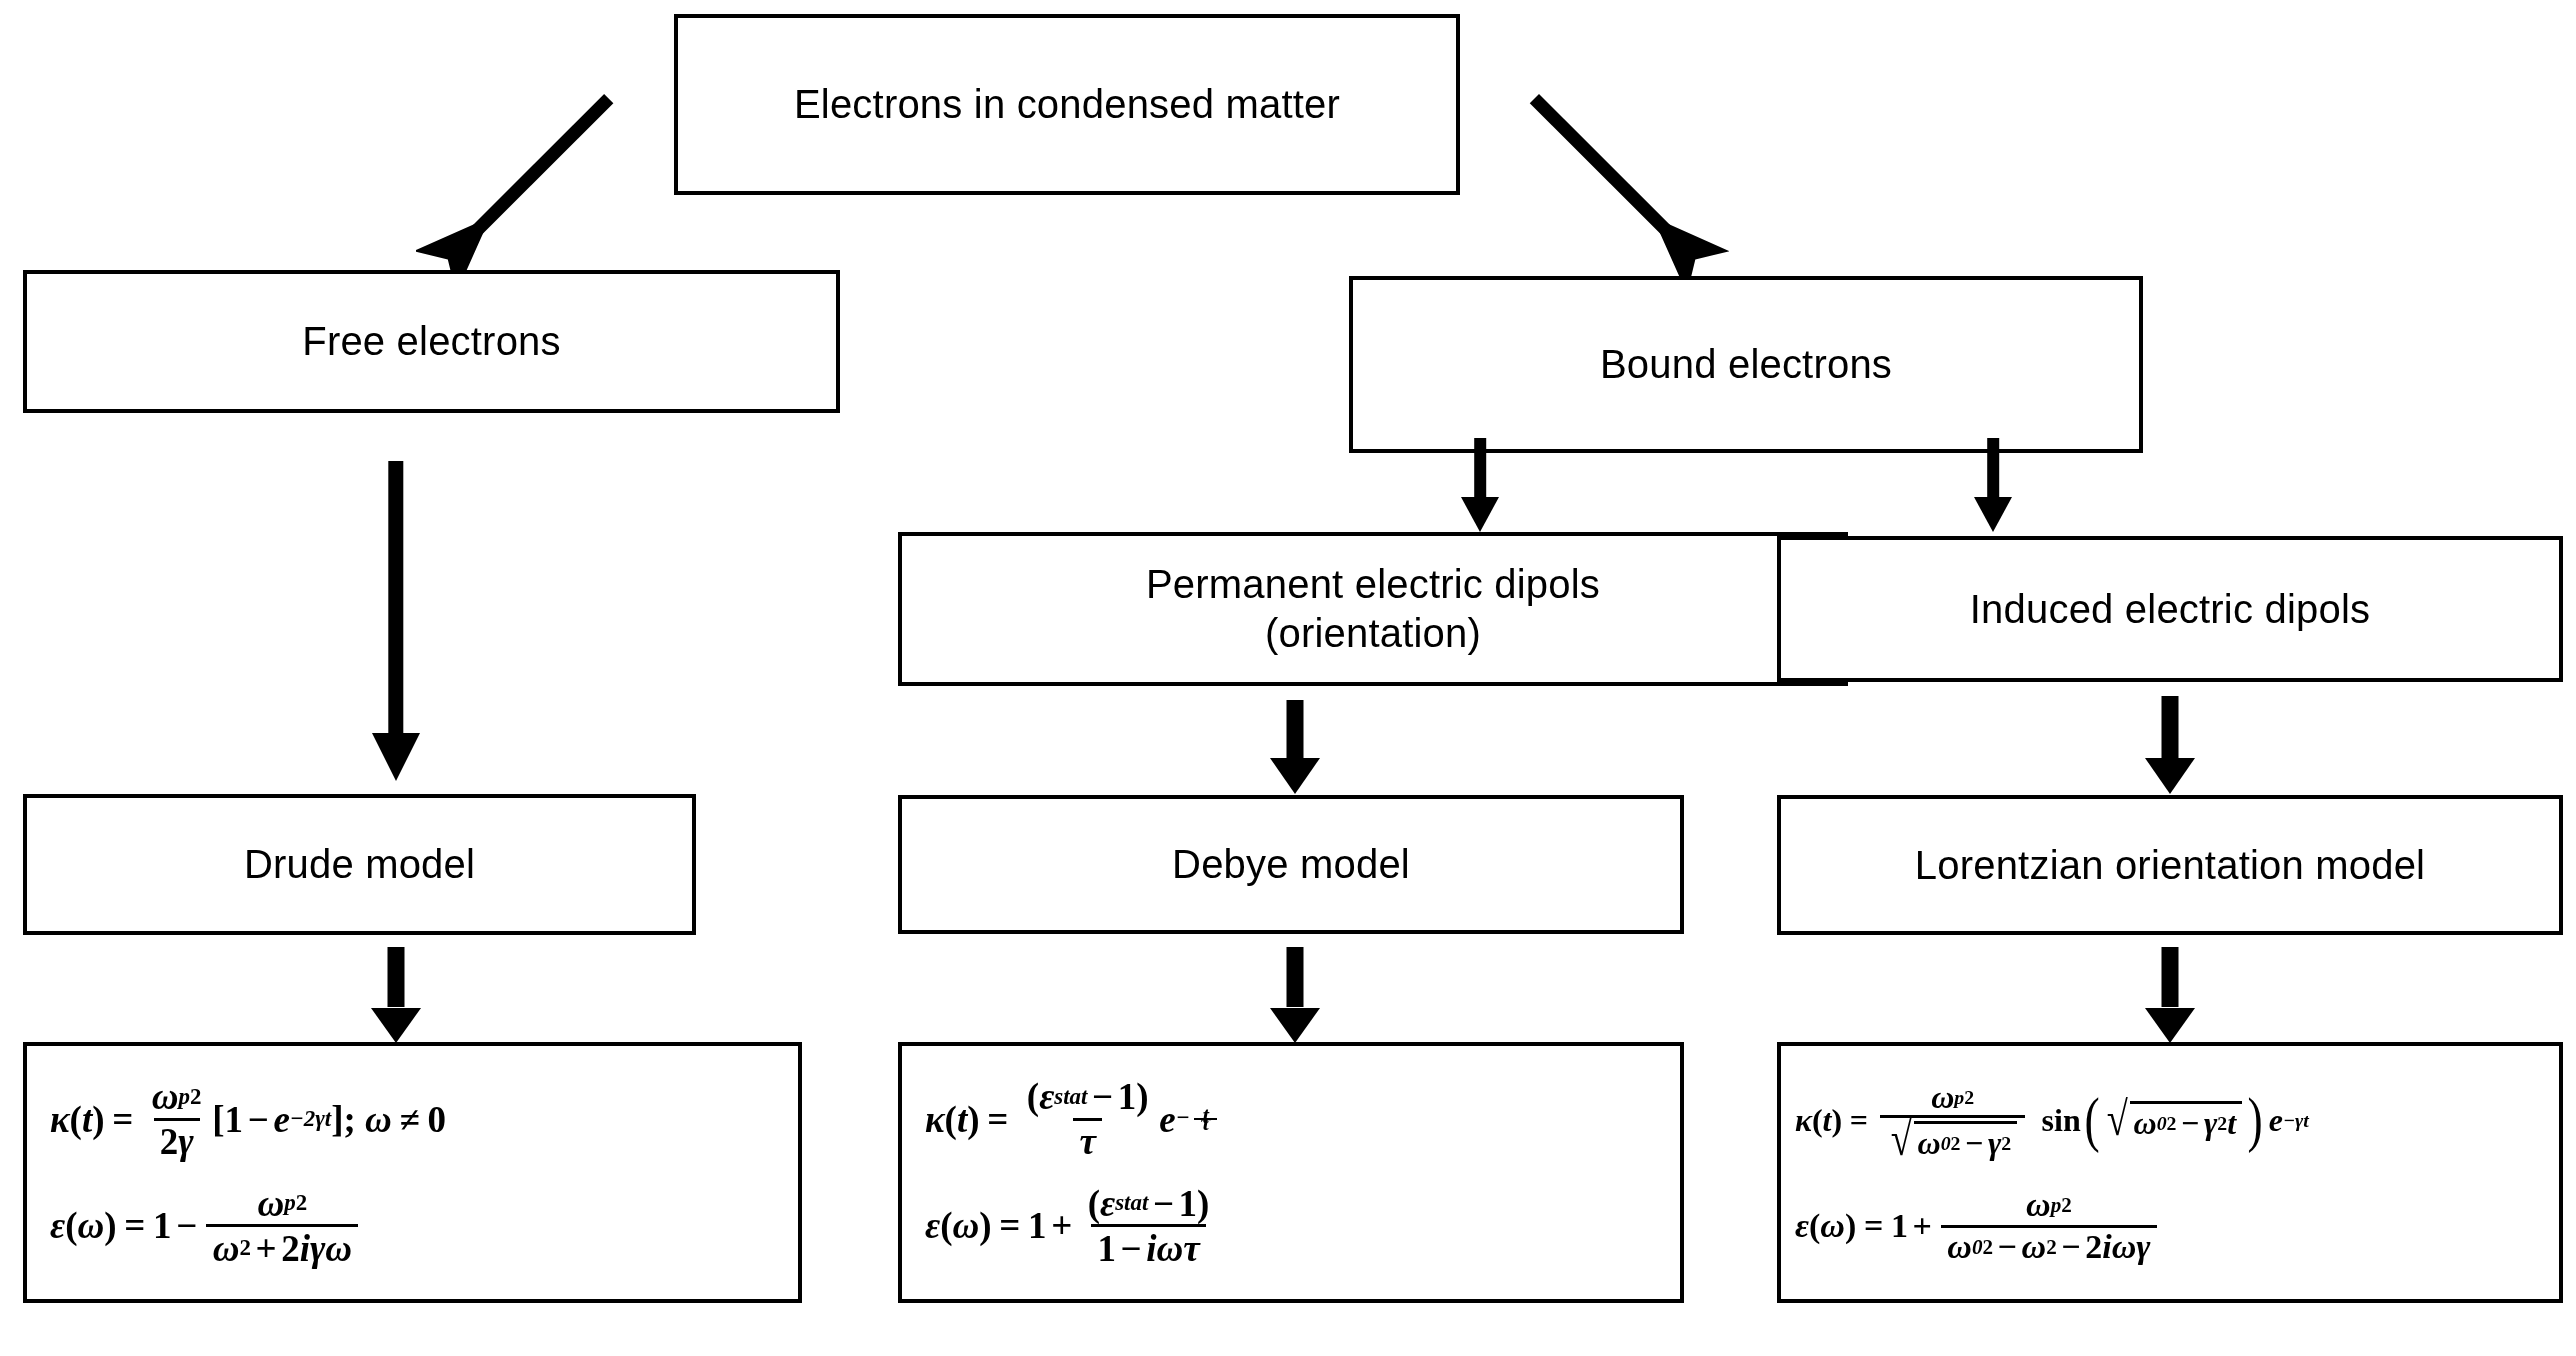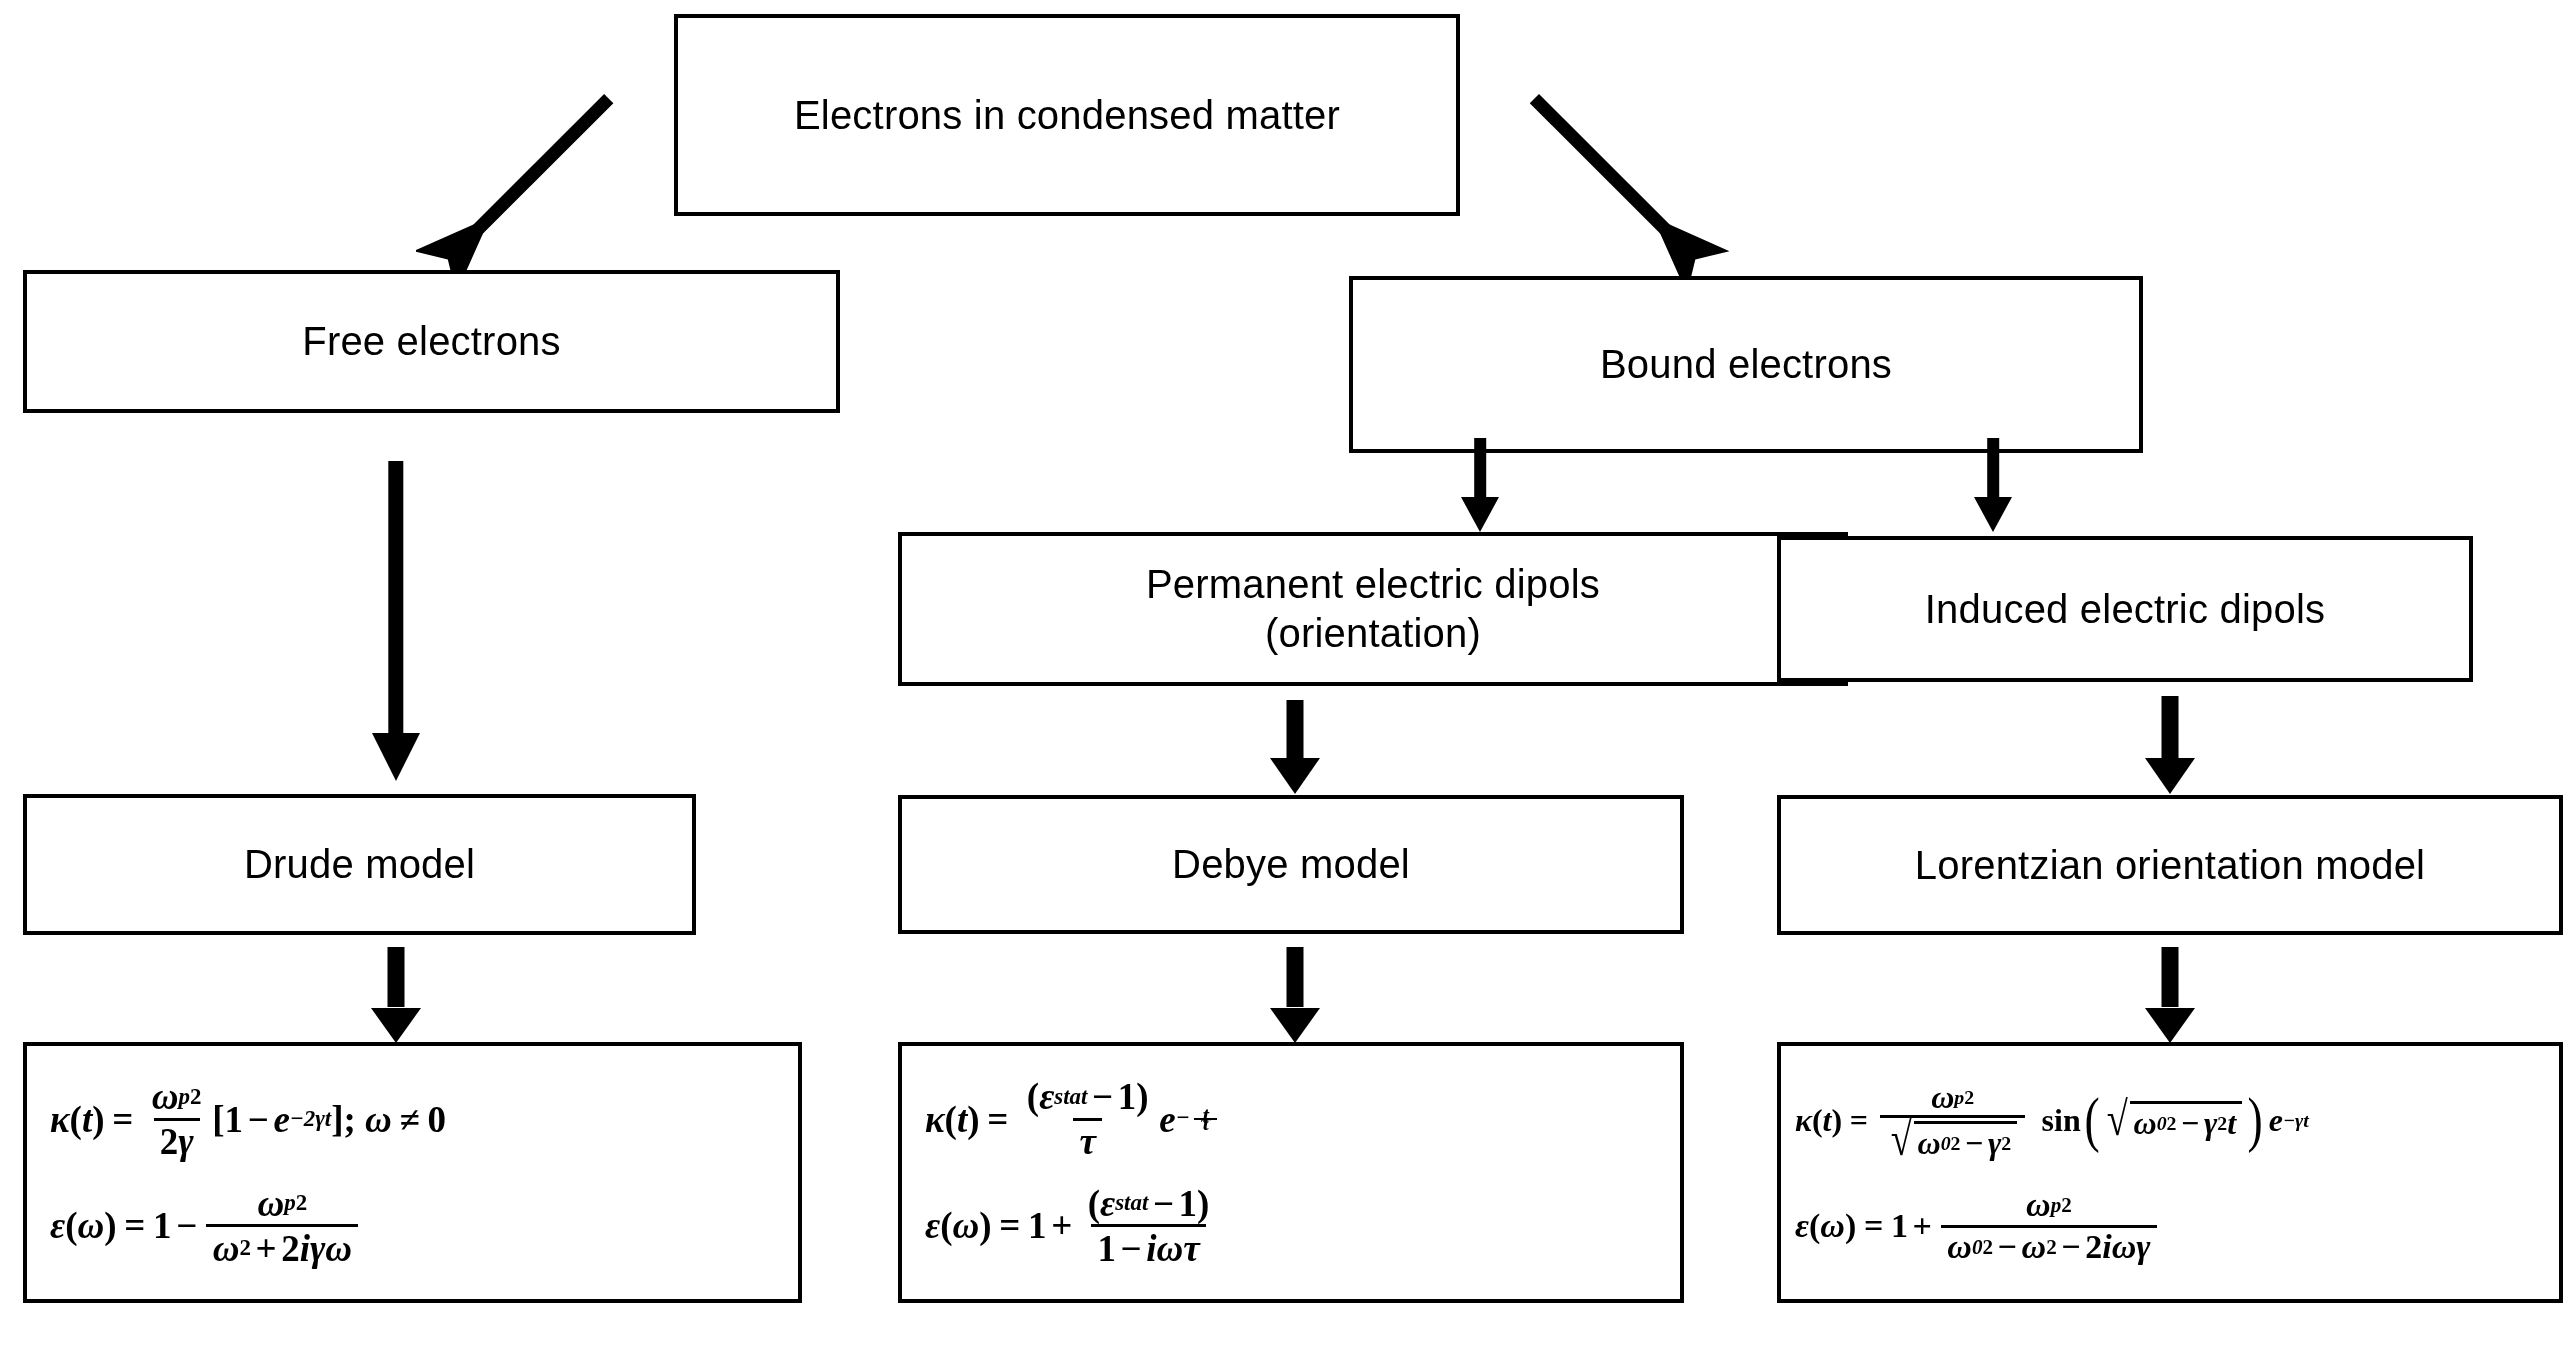--- a/index.html
+++ b/index.html
@@ -106,21 +106,21 @@
     border-left-color:transparent;border-right-color:transparent;
     border-top-style:solid;border-top-color:#000;
   }
   .diag{position:absolute;}
 </style>
 </head>
 <body>
 
 <div id="canvas">
 
-  <div class="box" style="left:674px;top:14px;width:786px;height:202px;">
+  <div class="box" style="left:674px;top:14px;width:786px;height:181px;">
     <span class="label">Electrons in condensed matter</span>
   </div>
 
   <svg class="diag" style="left:416px;top:77px;" width="224" height="200" viewBox="0 0 290 260">
     <defs>
       <marker id="ah-left" markerWidth="6" markerHeight="6" refX="3.0" refY="3" orient="auto">
         <path d="M0,3 L6,0.7 L4.6,3 L6,5.3 Z" fill="#000"></path>
       </marker>
     </defs>
     <line x1="250" y1="28" x2="60" y2="218" stroke="#000" stroke-width="17" marker-end="url(#ah-left)"></line>
@@ -156,21 +156,21 @@
   <div class="varrow" style="left:1966px;top:438px;width:54px;height:94px;">
     <div class="shaft" style="width:11.6px;height:62px;"></div>
     <div class="head" style="border-left-width:19px;border-right-width:19px;border-top-width:35px;"></div>
   </div>
 
   <div class="box" style="left:898px;top:532px;width:950px;height:154px;">
     <span class="label">Permanent electric dipols
 (orientation)</span>
   </div>
 
-  <div class="box" style="left:1777px;top:536px;width:696px;height:146px;">
+  <div class="box" style="left:1777px;top:536px;width:786px;height:146px;">
     <span class="label">Induced electric dipols</span>
   </div>
 
   <div class="varrow" style="left:1264px;top:700px;width:62px;height:94px;">
     <div class="shaft" style="width:17px;height:59px;"></div>
     <div class="head" style="border-left-width:25.4px;border-right-width:25.4px;border-top-width:36px;"></div>
   </div>
 
   <div class="varrow" style="left:2139px;top:696px;width:62px;height:98px;">
     <div class="shaft" style="width:17px;height:62px;"></div>

